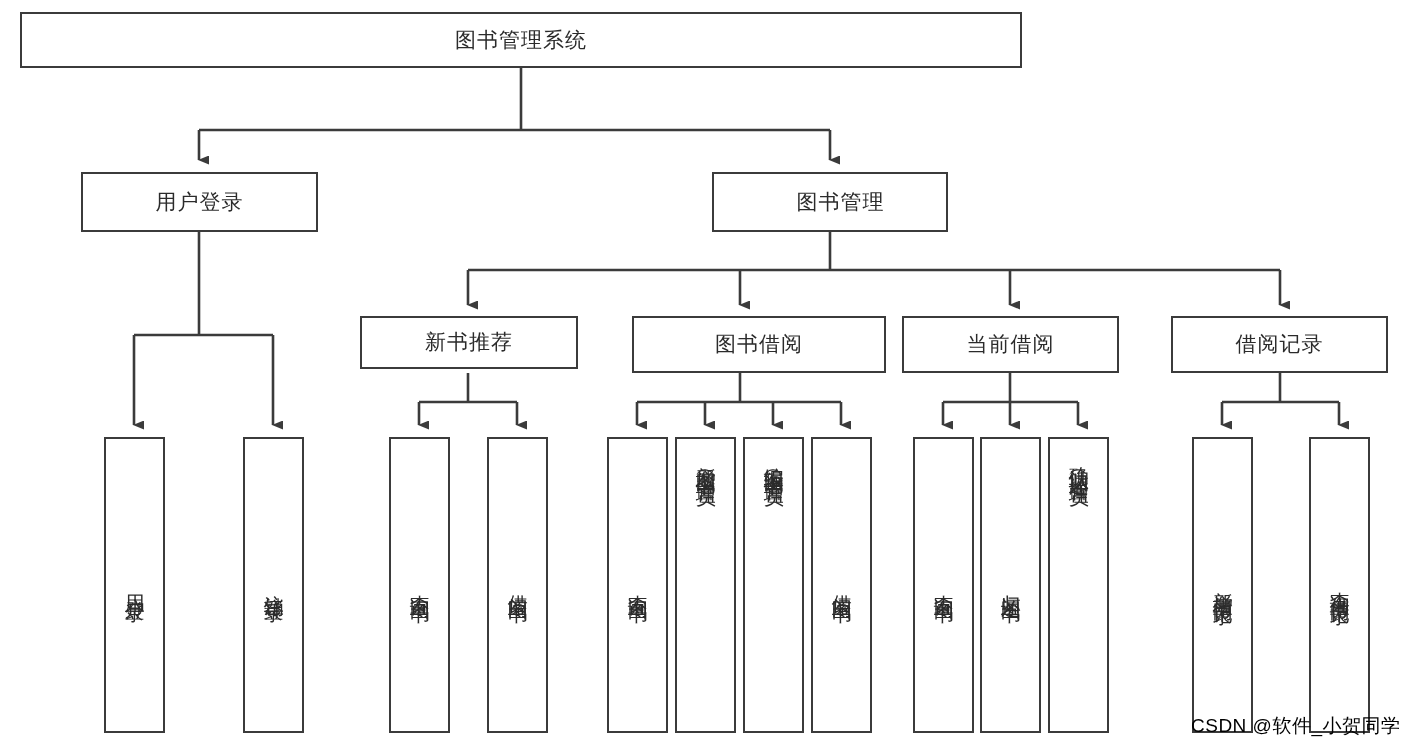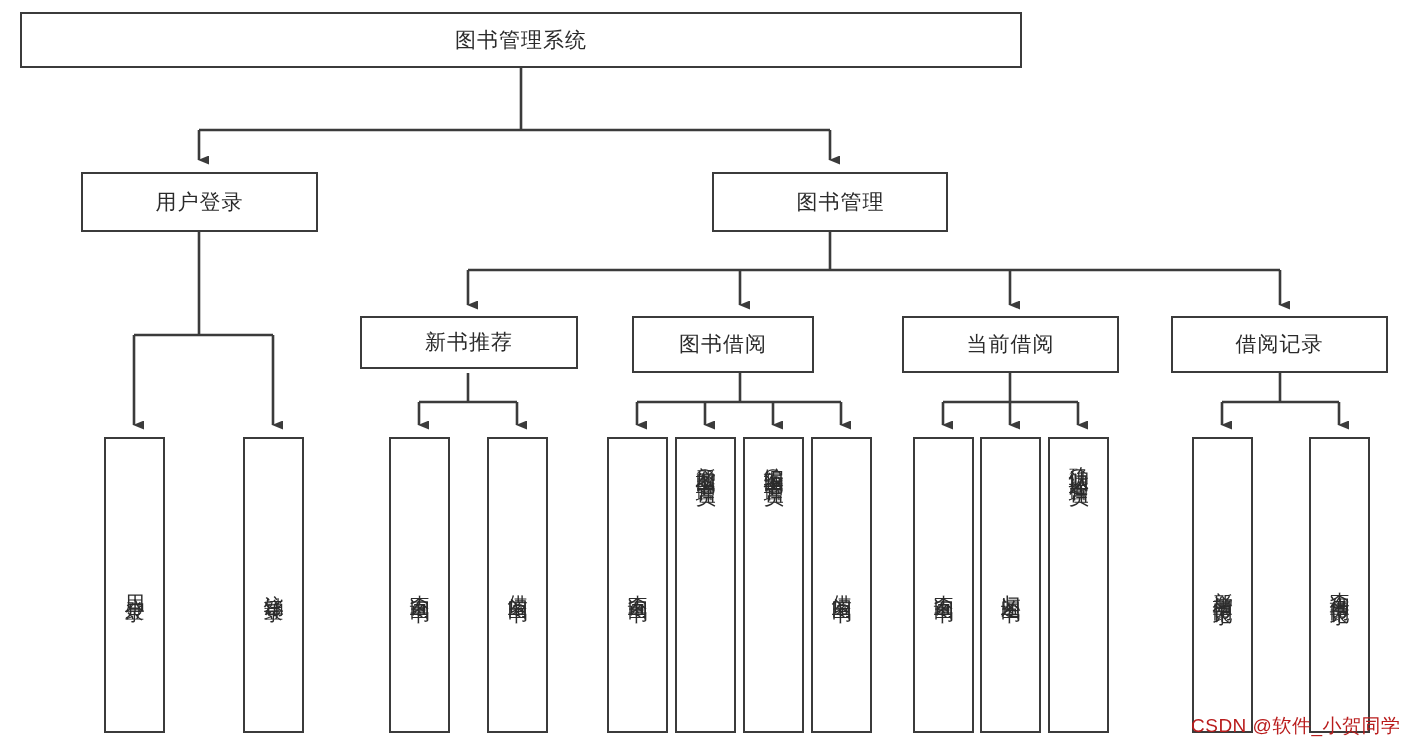--- a/index.html
+++ b/index.html
@@ -60,21 +60,21 @@
     letter-spacing: 3px;
     white-space: nowrap;
   }
   
   .node.vert.center-text {
     align-items: center;
     padding-top: 0;
   }
   .watermark {
     position: absolute;
-    color: #b91c1c;
+    color: #000000;
     font-size: 19px;
     white-space: nowrap;
     letter-spacing: 0.5px;
   }
 </style>
 </head>
 <body>
 
 <div id="diagram-root">
 
@@ -135,21 +135,21 @@
   <div class="node horiz" style="left:81px; top:172px; width:237px; height:60px;">
     <span class="node-label">用户登录</span>
   </div>
   <div class="node horiz" style="left:712px; top:172px; width:236px; height:60px;padding-left:21px;">
     <span class="node-label">图书管理</span>
   </div>
 
   <div class="node horiz" style="left:360px; top:316px; width:218px; height:53px;">
     <span class="node-label">新书推荐</span>
   </div>
-  <div class="node horiz" style="left:632px; top:316px; width:182px; height:57px;">
+  <div class="node horiz" style="left:632px; top:316px; width:254px; height:57px;">
     <span class="node-label">图书借阅</span>
   </div>
   <div class="node horiz" style="left:902px; top:316px; width:217px; height:57px;">
     <span class="node-label">当前借阅</span>
   </div>
   <div class="node horiz" style="left:1171px; top:316px; width:217px; height:57px;">
     <span class="node-label">借阅记录</span>
   </div>
 
   <div class="node vert center-text" style="left:104px; top:437px; width:61px; height:296px;">

